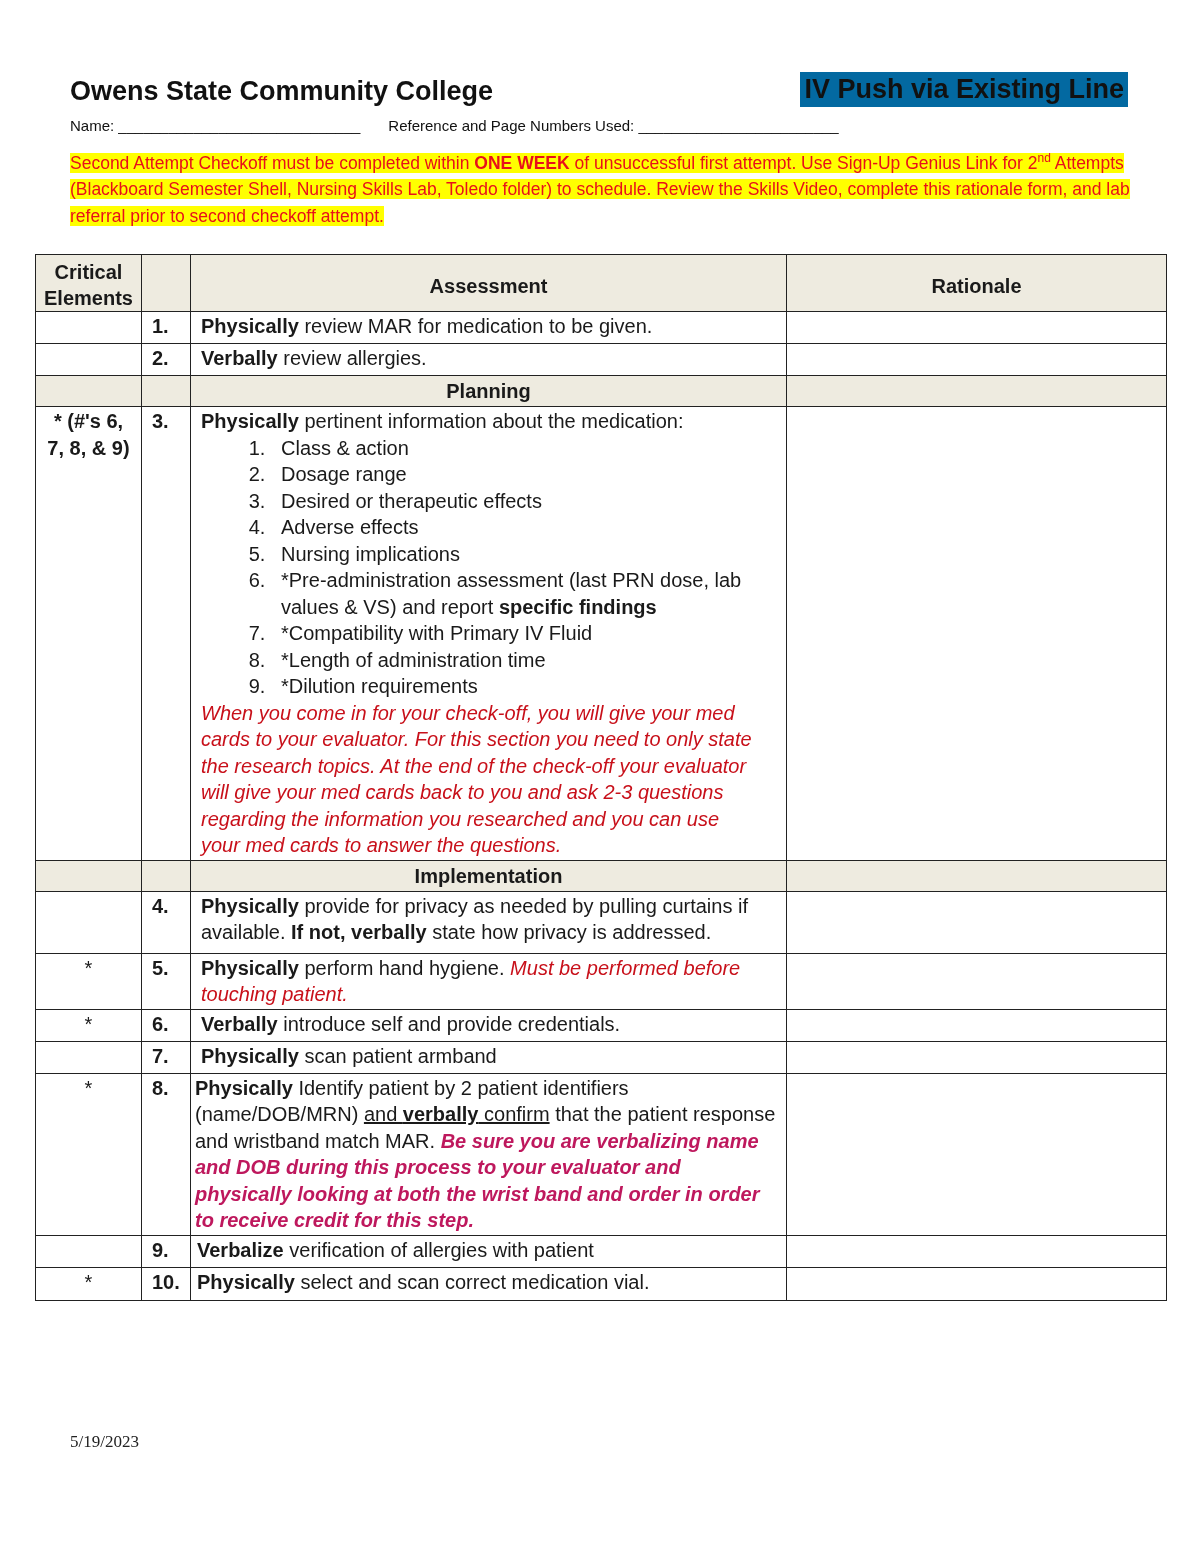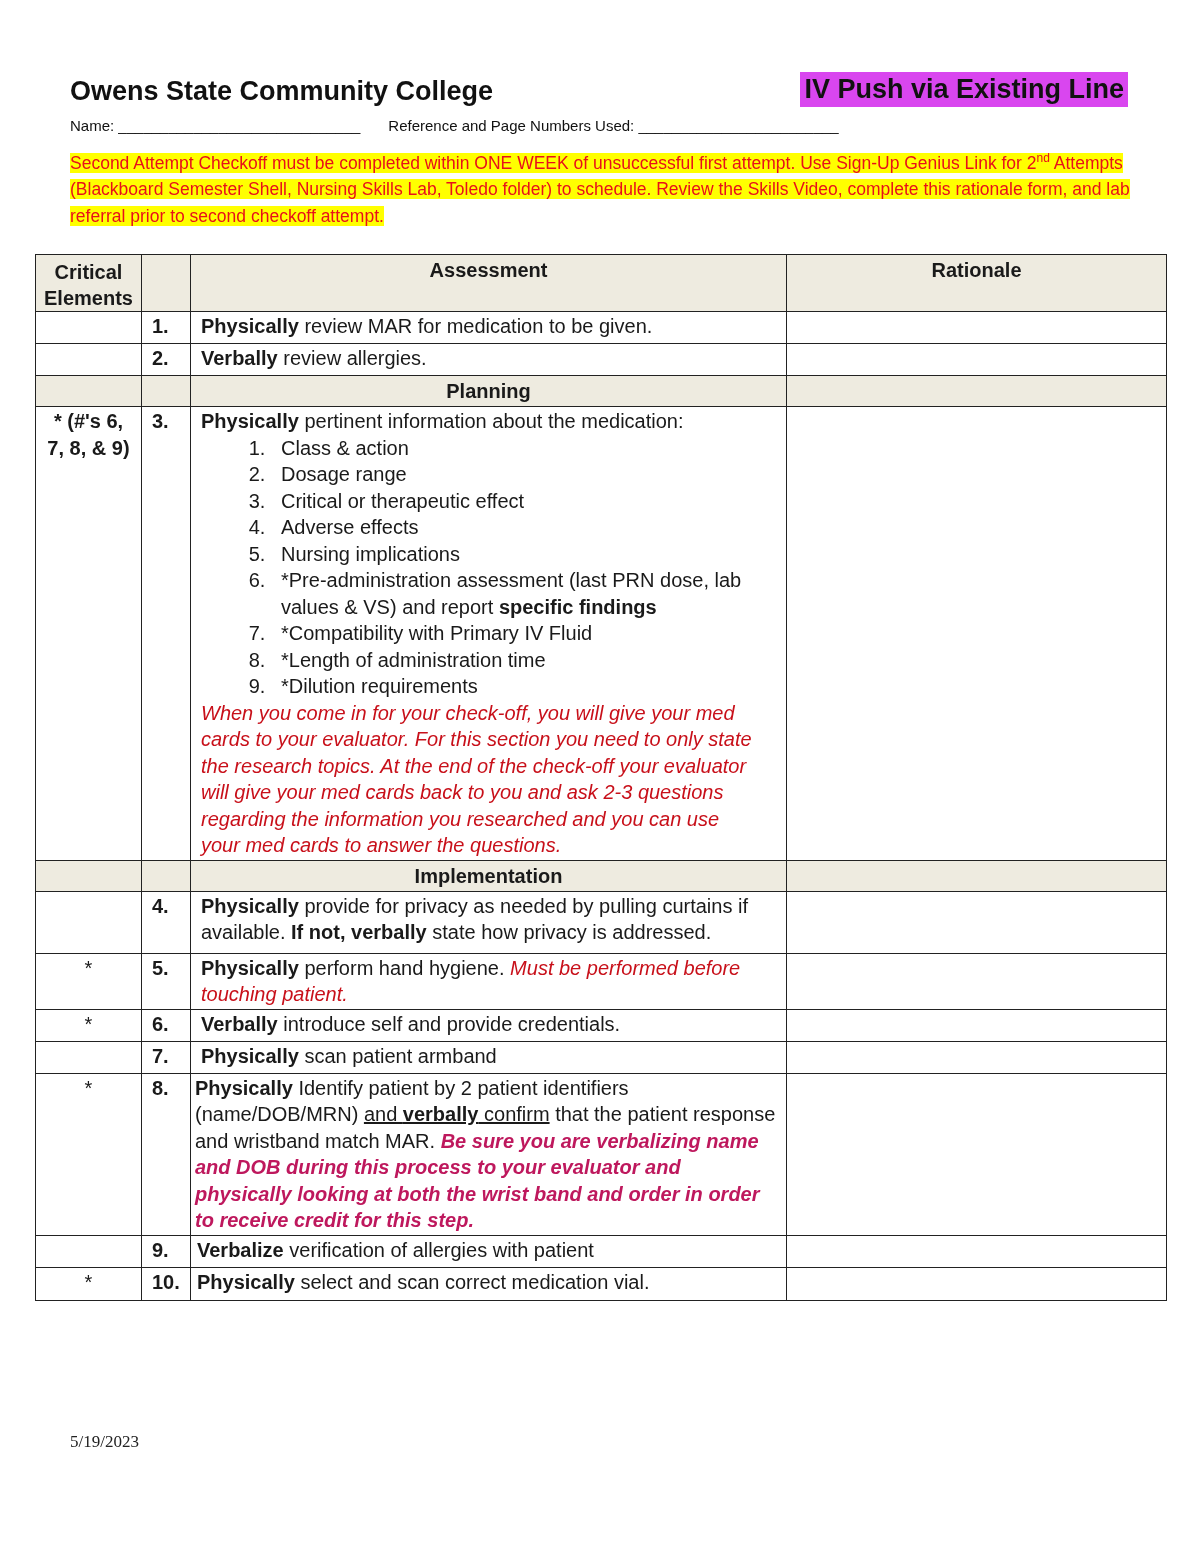--- a/index.html
+++ b/index.html
@@ -1,36 +1,36 @@
 <!DOCTYPE html>
 <html><head>
 <meta charset="utf-8">
 <style>
   html, body { margin: 0; padding: 0; background: #ffffff; }
   body { width: 1200px; height: 1553px; position: relative; font-family: "Liberation Sans", sans-serif; color: #1a1a1a; overflow: hidden; }
   .page { position: absolute; left: 0; top: 0; width: 1096px; height: 1553px; }
 
   .title-row { position: absolute; left: 70px; top: 72px; width: 1058px; height: 40px; }
   .college { position: absolute; left: 0; top: 4px; font-size: 27px; font-weight: bold; color: #111; }
-  .proc-title { position: absolute; right: 0; top: 0; font-size: 27px; font-weight: bold; background: #d946ef; padding: 2px 4px; color: #111; }
+  .proc-title { position: absolute; right: 0; top: 0; font-size: 27px; font-weight: bold; background: #0369a1; padding: 2px 4px; color: #111; }
 
   .name-row { position: absolute; left: 70px; top: 117px; font-size: 15px; color: #111; white-space: nowrap; }
   .name-row .gap { display: inline-block; width: 28px; }
 
   .notice { position: absolute; left: 70px; top: 145px; width: 1060px; font-size: 17.5px; line-height: 26.5px; color: #e8101a; }
   .notice span.hl { background: #ffff00; }
-  .notice b { font-weight: normal; margin-top: 10px; }
+  .notice b { font-weight: bold; margin-top: 10px; }
   .notice sup { font-size: 12px; }
 
   table.grid { position: absolute; left: 35px; top: 254px; width: 1131px; border-collapse: collapse; table-layout: fixed; font-size: 20px; }
   table.grid td, table.grid th { border: 1.5px solid #222; vertical-align: top; padding: 0; }
   col.c1 { width: 106px; } col.c2 { width: 49px; } col.c3 { width: 596px; } col.c4 { width: 380px; }
   .hdr td { background: #eeebe0; font-weight: bold; text-align: center; }
   .hdr .crit { line-height: 26px; padding-top: 4px; height: 48px; }
-  .hdr .h-text { padding-top: 4px; }
+  .hdr .h-text { padding-top: 20px; }
   .section td { background: #eeebe0; height: 30px; }
   .section .sec-label { text-align: center; font-weight: bold; line-height: 30px; }
   .num { font-weight: bold; padding-left: 10px !important; line-height: 27px; padding-top: 1px !important; }
   .crit-cell { text-align: center; line-height: 27px; padding-top: 1px !important; font-weight: normal; }
   .crit-cell.bold { font-weight: bold; }
   .assess { padding: 1px 6px 1px 10px !important; line-height: 26.5px; }
   .assess b { font-weight: bold; }
   .red-i { color: #c8101a; font-style: italic; }
   .red-bi { color: #be185d; font-style: italic; font-weight: bold; }
   ol.sub { margin: 0; padding-left: 70px; }
@@ -95,21 +95,21 @@
     </tr>
 
     <tr>
       <td class="crit-cell bold" style="padding-left:8px;padding-right:8px">* (#'s 6, 7, 8, &amp; 9)</td>
       <td class="num">3.</td>
       <td class="assess">
         <div><b>Physically</b><span> pertinent information about the medication:</span></div>
         <ol class="sub">
           <li>Class &amp; action</li>
           <li>Dosage range</li>
-          <li>Critical or therapeutic effect</li>
+          <li>Desired or therapeutic effects</li>
           <li>Adverse effects</li>
           <li>Nursing implications</li>
           <li><span>*Pre-administration assessment (last PRN dose, lab values &amp; VS)  and report </span><b>specific findings</b></li>
           <li>*Compatibility with Primary IV Fluid</li>
           <li>*Length of administration time</li>
           <li>*Dilution requirements</li>
         </ol>
         <div class="red-i" style="padding-right:20px">When you come in for your check-off, you will give your med cards to your evaluator. For this section you need to only state the research topics. At the end of the check-off your evaluator will give your med cards back to you and ask 2-3 questions regarding the information you researched and you can use your med cards to answer the questions.</div>
       </td>
       <td></td>

